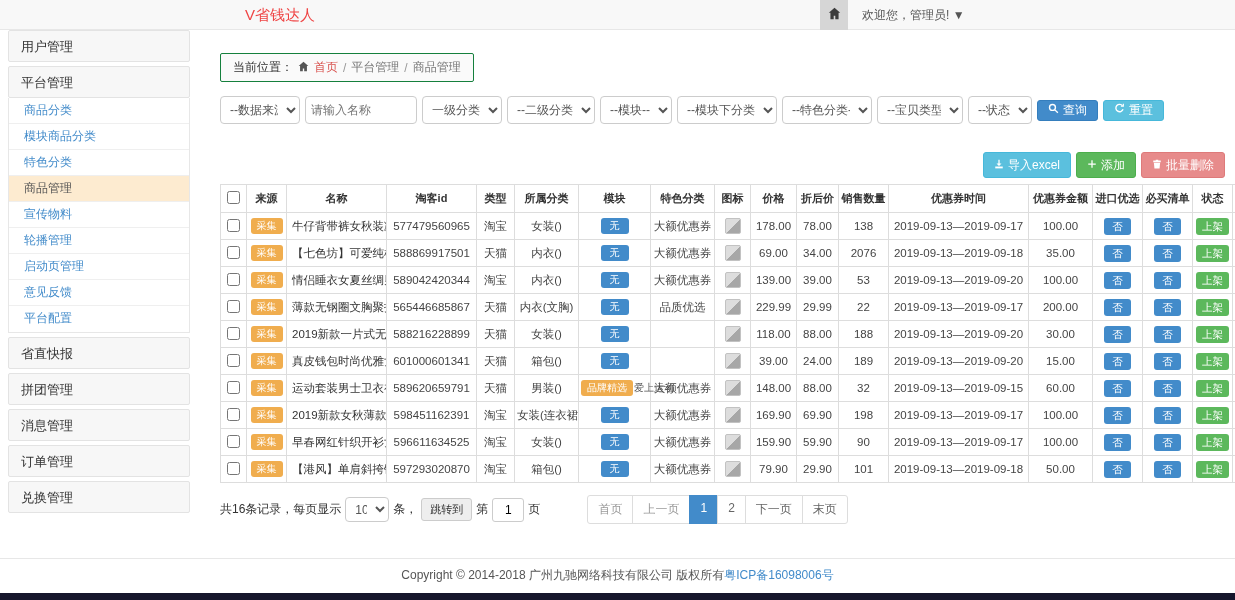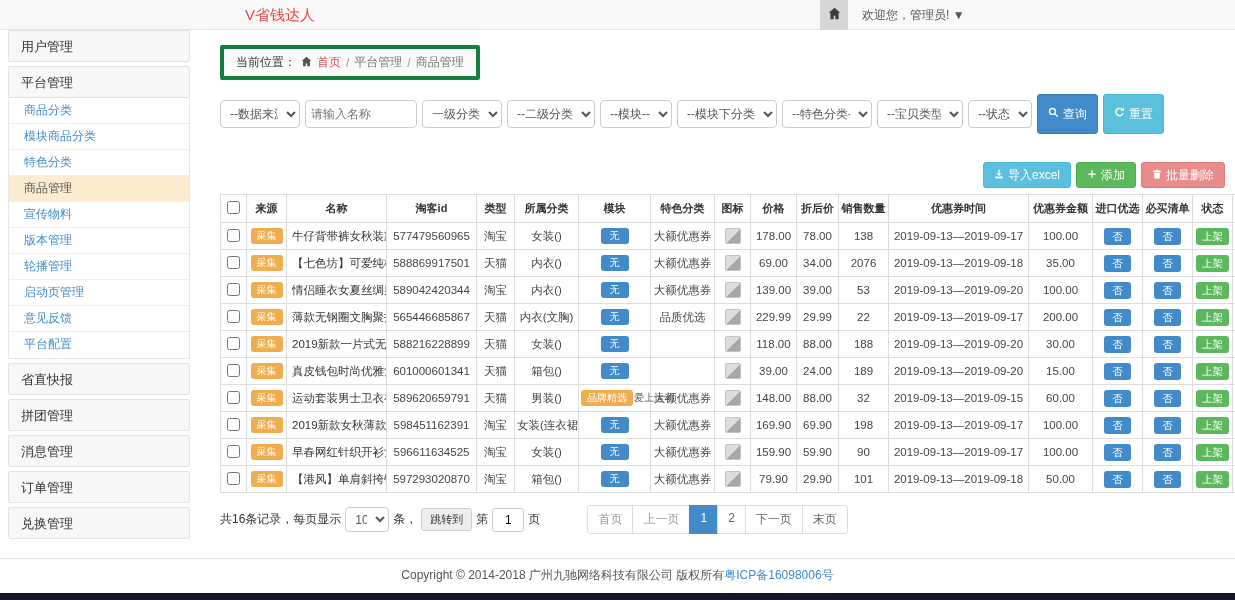--- a/index.html
+++ b/index.html
@@ -20,30 +20,30 @@
   .menu-section { margin-bottom:4px; }
   .menu-header { height:32px; line-height:31px; padding-left:12px; background:#f7f7f7; border:1px solid #e3e3e3; font-size:13px; color:#333; cursor:pointer; border-radius:2px; }
   .submenu { border:1px solid #e7e7e7; border-top:none; }
   .submenu-item { height:26px; line-height:25px; padding-left:15px; background:#fff; border-bottom:1px solid #efefef; color:#428bca; font-size:12px; cursor:pointer; }
   .submenu-item:last-child { border-bottom:none; }
   .submenu-item.active { background:#fdebd0; color:#555; }
 
   .main { flex:1; padding:0 10px 0 30px; min-width:0; }
 
   
-  .breadcrumb { display:inline-flex; align-items:center; gap:5px; border:4px solid #15803d; background:#fafafa; padding:5px 12px; margin-top:15px; border-radius:2px; font-size:12px; color:#333; }
+  .breadcrumb { display:inline-flex; align-items:center; gap:5px; border:1px solid #15803d; background:#fafafa; padding:5px 12px; margin-top:23px; border-radius:2px; font-size:12px; color:#333; }
   .bc-home { color:#d9534f; cursor:pointer; }
   .bc-sep { color:#999; }
   .bc-link { color:#777; cursor:pointer; }
   .bc-current { color:#777; }
 
   
   .filters { margin-top:14px; display:flex; align-items:center; gap:5px; }
   .ctl { height:28px; border:1px solid #ccc; border-radius:4px; background:#fff; color:#555; font-size:12px; padding:3px 5px; font-family:inherit; }
-  .btn { display:inline-flex; align-items:center; gap:4px; border-radius:3px; padding:0 10px; height:40px; font-size:12px; color:#fff; border:1px solid transparent; cursor:pointer; font-family:inherit; }
+  .btn { display:inline-flex; align-items:center; gap:4px; border-radius:3px; padding:0 10px; height:21px; font-size:12px; color:#fff; border:1px solid transparent; cursor:pointer; font-family:inherit; }
   .btn-primary { background:#428bca; border-color:#357ebd; }
   .btn-info { background:#5bc0de; border-color:#46b8da; }
   .btn-success { background:#5cb85c; border-color:#4cae4c; }
   .btn-soft { background:#e78b8b; border-color:#de7a7a; }
 
   
   .toolbar { margin-top:28px; margin-bottom:6px; display:flex; justify-content:flex-end; gap:5px; }
   .toolbar .btn { height:26px; font-size:12px; }
 
   
@@ -105,21 +105,20 @@
           <div class="menu-header">用户管理</div>
         </div>
         <div class="menu-section">
           <div class="menu-header">平台管理</div>
           <div class="submenu">
             <div class="submenu-item">商品分类</div>
             <div class="submenu-item">模块商品分类</div>
             <div class="submenu-item">特色分类</div>
             <div class="submenu-item active">商品管理</div>
             <div class="submenu-item">宣传物料</div>
-            <div class="submenu-item">版本管理</div>
             <div class="submenu-item">轮播管理</div>
             <div class="submenu-item">启动页管理</div>
             <div class="submenu-item">意见反馈</div>
             <div class="submenu-item">平台配置</div>
           </div>
         </div>
         <div class="menu-section">
           <div class="menu-header">省直快报</div>
         </div>
         <div class="menu-section">

